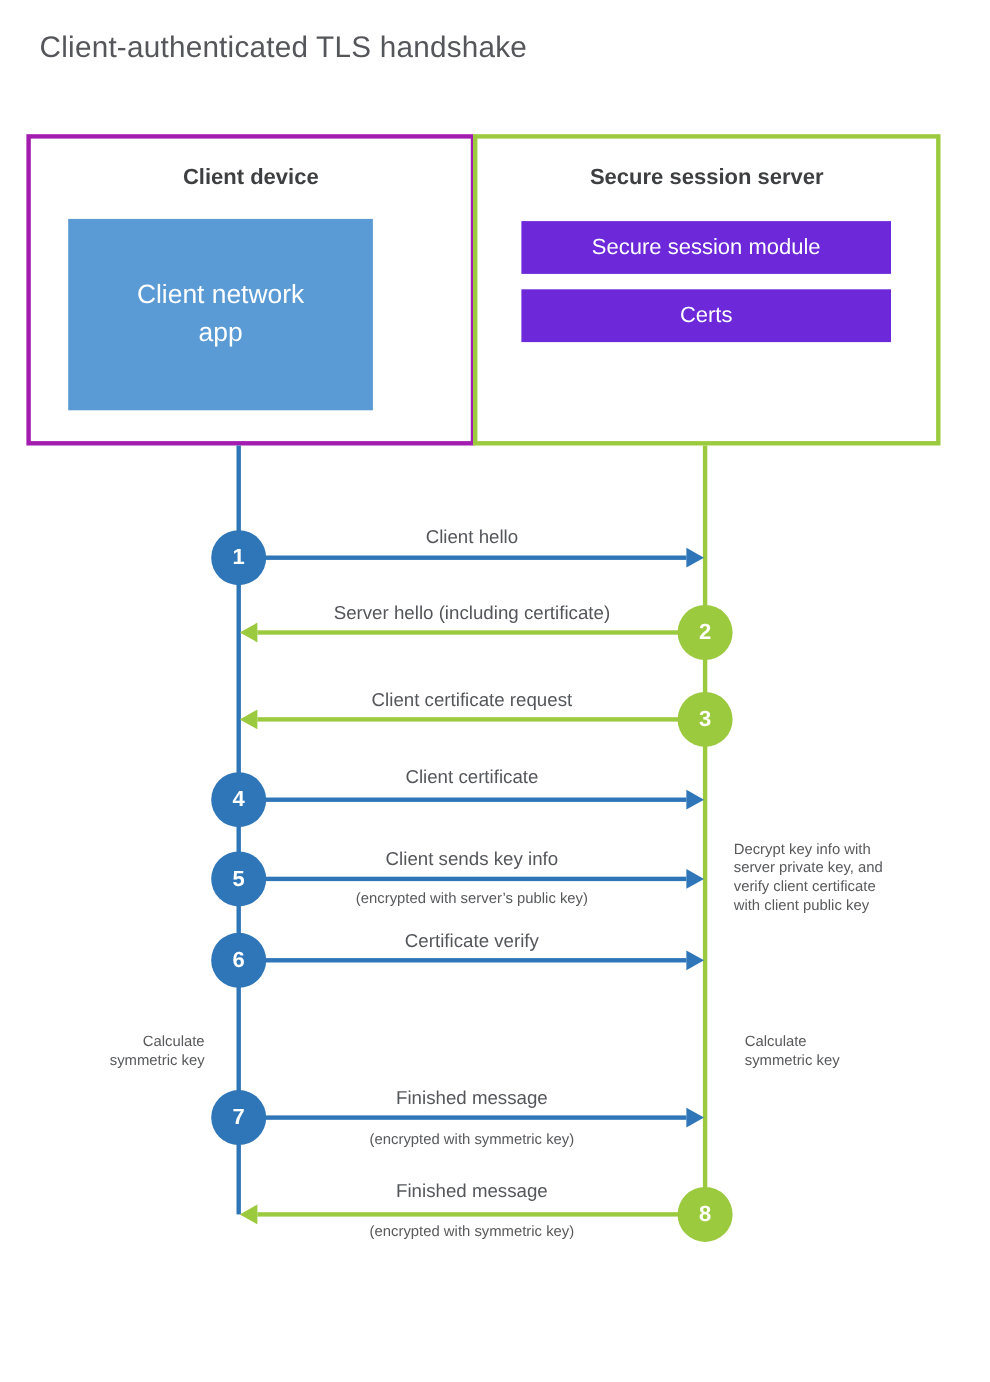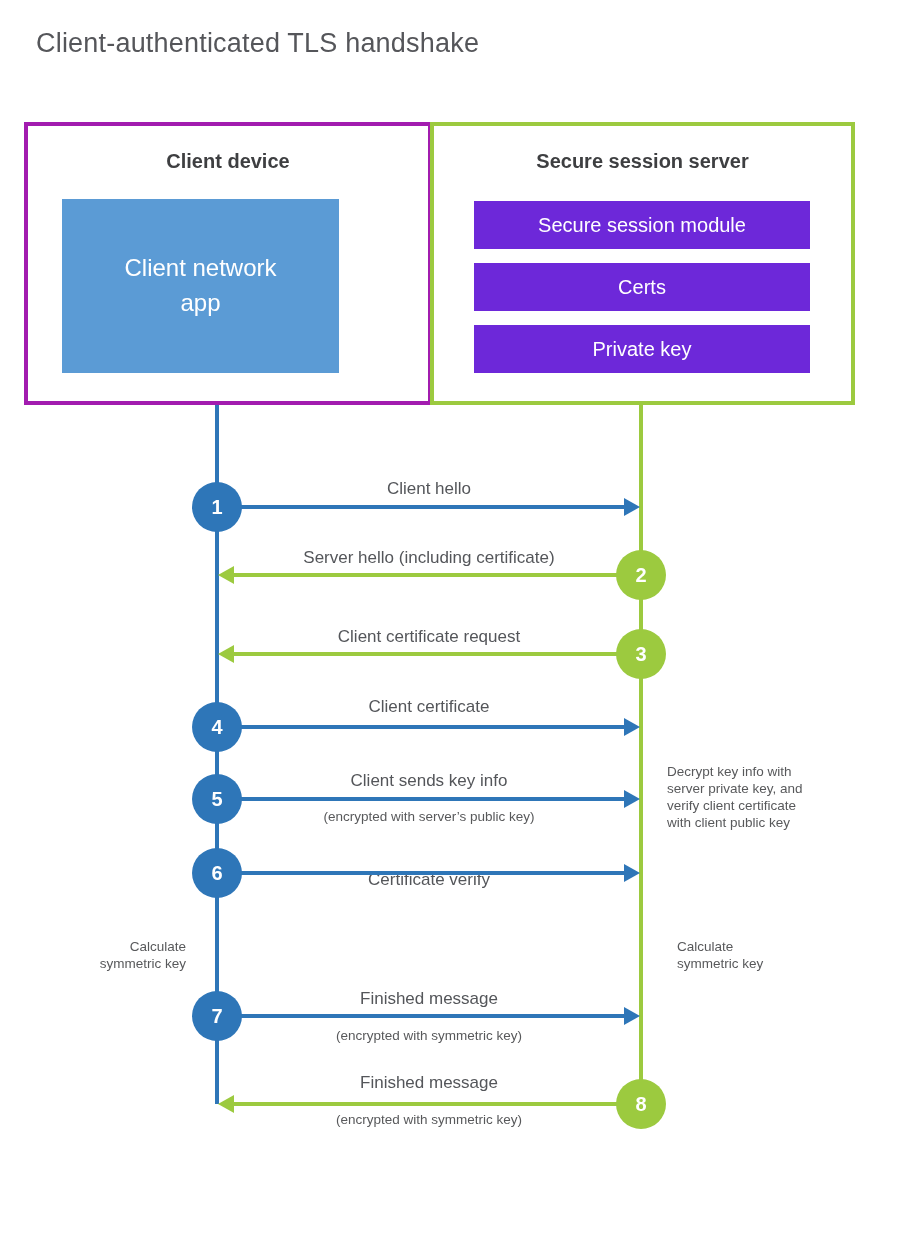--- a/index.html
+++ b/index.html
@@ -56,21 +56,21 @@
   .arrow-green::before{
     content:"";position:absolute;left:-16px;top:-7px;
     border-right:16px solid #9cca3f;border-top:9px solid transparent;border-bottom:9px solid transparent;
   }
   .a1{top:505px;} .a2{top:573px;} .a3{top:652px;} .a4{top:725px;}
   .a5{top:797px;} .a6{top:871px;} .a7{top:1014px;} .a8{top:1102px;}
 
   
   .msg-label{left:217px;width:424px;text-align:center;font-size:17px;color:#54565a;}
   .l1{top:479px;} .l2{top:548px;} .l3{top:627px;} .l4{top:697px;}
-  .l5{top:771px;} .l6{top:846px;margin-top:24px;} .l7{top:989px;} .l8{top:1073px;}
+  .l5{top:771px;} .l6{top:846px;} .l7{top:989px;} .l8{top:1073px;}
   .msg-sublabel{left:217px;width:424px;text-align:center;font-size:13.5px;color:#58595b;}
   .s5{top:809px;} .s6{top:884px;} .s7{top:1028px;} .s8{top:1112px;}
 
   
   .side-note{font-size:13.5px;line-height:17px;color:#58595b;white-space:pre-line;}
   .decrypt-note{left:667px;top:763px;width:180px;text-align:left;}
   .calc-left{left:46px;top:938px;width:140px;text-align:right;}
   .calc-right{left:677px;top:938px;width:140px;text-align:left;}
 </style>
 </head>
@@ -83,21 +83,20 @@
   <div class="abs actor-box client-box">
     <span class="actor-title">Client device</span>
     <div class="abs app-box">Client network
 app</div>
   </div>
 
   <div class="abs actor-box server-box">
     <span class="actor-title">Secure session server</span>
     <div class="abs module-bar bar-1">Secure session module</div>
     <div class="abs module-bar bar-2">Certs</div>
-    <div class="abs module-bar bar-3">Private key</div>
   </div>
 
   <div class="abs lifeline lifeline-client"></div>
   <div class="abs lifeline lifeline-server"></div>
 
   <div class="abs msg-label l1">Client hello</div>
   <div class="abs arrow arrow-blue a1"></div>
   <div class="abs badge badge-blue b1">1</div>
 
   <div class="abs msg-label l2">Server hello (including certificate)</div>

